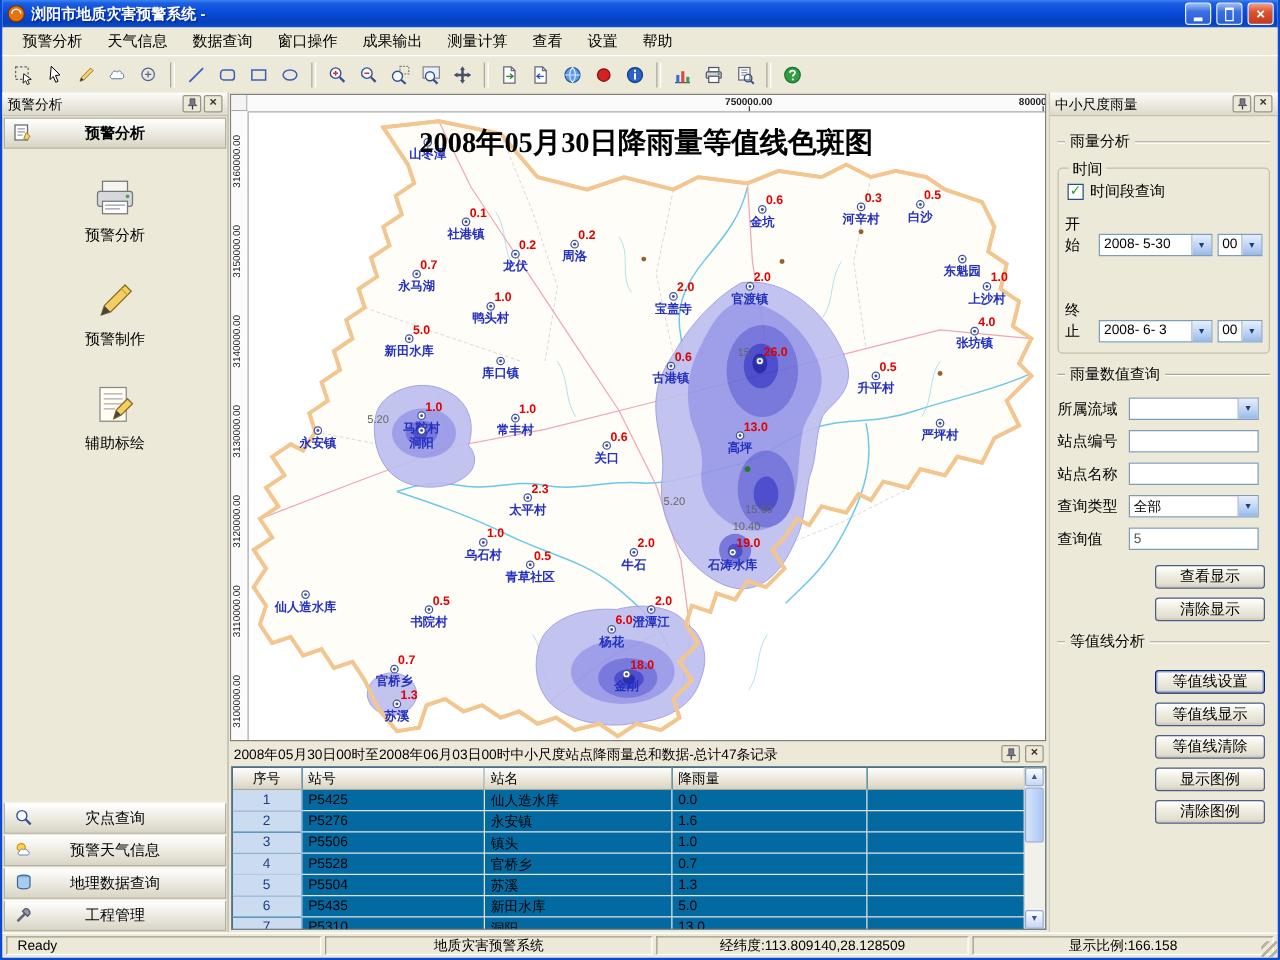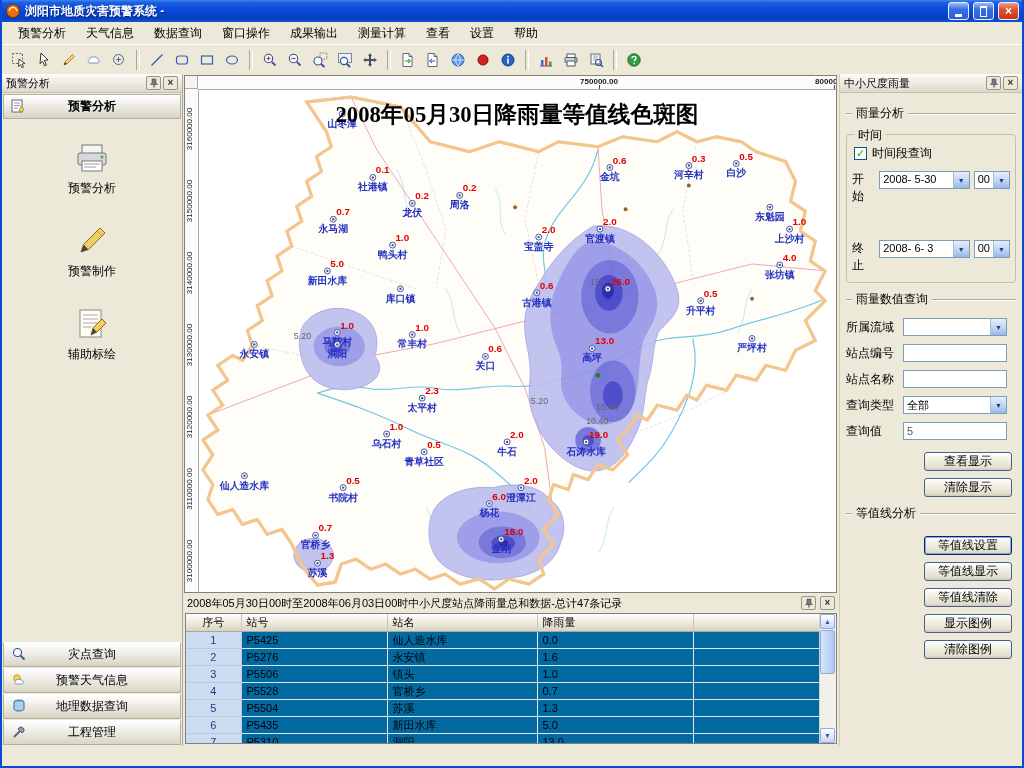--- a/index.html
+++ b/index.html
@@ -104,21 +104,21 @@
   .rp-body{padding:4px 6px;display:flex;flex-direction:column;overflow:hidden;}
   .sep{display:flex;align-items:center;gap:4px;margin:8px 0 6px;font-size:12px;}
   .sep .line{flex:1;height:0;border-top:1px solid #aca899;border-bottom:1px solid #fff;}
   .sep .line.first{flex:0 0 6px;}
   .groupbox{border:1px solid #c3bfa8;border-radius:4px;padding:10px 5px 6px;position:relative;margin-top:6px;}
   .gb-legend{position:absolute;top:-8px;left:8px;background:#ece9d8;padding:0 3px;font-size:12px;}
   .chk-row{display:flex;align-items:center;gap:5px;margin:0 0 9px 2px;}
   .checkbox{width:13px;height:13px;border:1px solid #1d5281;background:#fff;color:#21a121;font-size:11px;line-height:11px;
     text-align:center;font-weight:bold;box-sizing:border-box;}
   .checkbox.checked::after{content:"✓";}
-  .time-row{display:flex;align-items:flex-start;gap:4px;margin-bottom:6px;}
+  .time-row{display:flex;align-items:flex-end;gap:4px;margin-bottom:6px;}
   .time-label{width:26px;font-size:12px;}
   .combo{height:18px;border:1px solid #7f9db9;background:#fff;display:flex;align-items:stretch;box-sizing:border-box;}
   .combo-text{flex:1;padding:1px 3px 0;font-size:11px;white-space:nowrap;overflow:hidden;}
   .combo-btn{width:15px;background:linear-gradient(#e6eefc,#bcd2f2 60%,#98b8e8);border-left:1px solid #aabbd4;
     color:#1c3e7a;font-size:7px;display:flex;align-items:center;justify-content:center;}
   .combo-btn::after{content:"▼";}
   .combo.date{width:101px;} .combo.hour{width:38px;} .combo.wide{width:104px;}
   .field-row{display:flex;align-items:center;margin:4px 0;}
   .field-label{width:57px;font-size:12px;}
   .tinput{width:104px;box-sizing:border-box;height:18px;border:1px solid #7f9db9;font-size:11px;padding:0 3px;font-family:inherit;background:#fff;color:#555;}
@@ -907,14 +907,21 @@
       <button class="btn">等值线设置</button>
           <button class="btn">等值线显示</button>
           <button class="btn">等值线清除</button>
           <button class="btn">显示图例</button>
           <button class="btn">清除图例</button>
         </div>
 
     </div>
   </div>
 
+  <div class="statusbar">
+    <div class="sb-cell sb-1">Ready</div>
+    <div class="sb-cell sb-2">地质灾害预警系统</div>
+    <div class="sb-cell sb-3">经纬度:113.809140,28.128509</div>
+    <div class="sb-cell sb-4">显示比例:166.158</div>
+    <div class="grip"></div>
+  </div>
 
 </div>
 
 </body></html>

